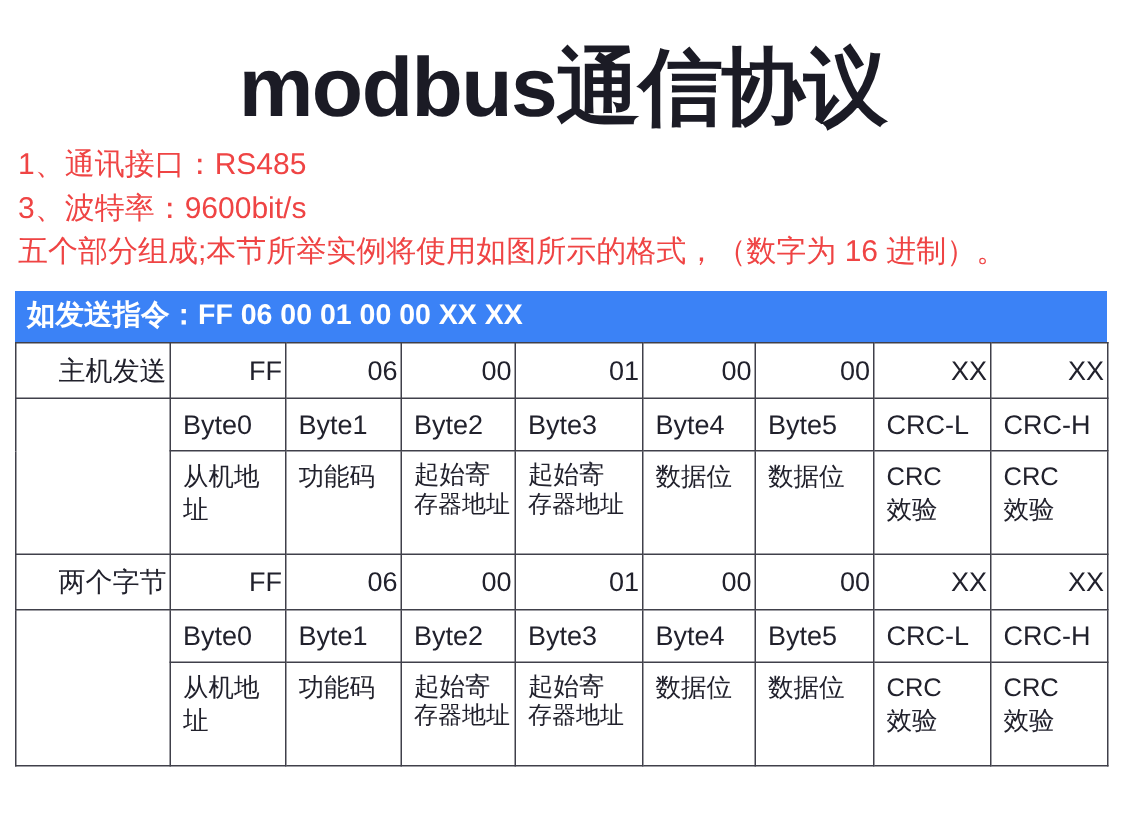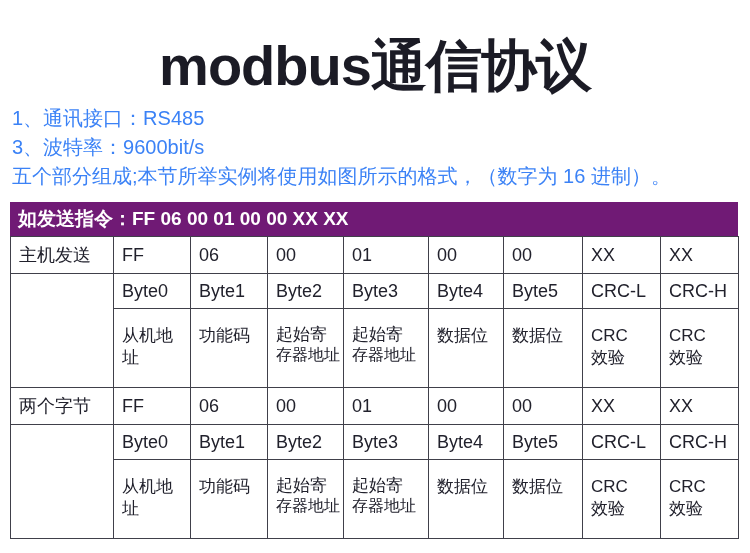--- a/index.html
+++ b/index.html
@@ -16,61 +16,61 @@
     overflow: hidden;
     position: relative;
     background: #ffffff;
   }
   .title {
     text-align: center;
     font-size: 56px;
     font-weight: 700;
     color: #1b1b25;
     margin: 0;
-    padding-top: 34px;
+    padding-top: 26px;
     line-height: 64px;
     letter-spacing: -1px;
   }
   .intro {
     margin: 6px 8px 0 12px;
     font-size: 20px;
     line-height: 29px;
-    color: #3b82f6;
+    color: #ef4444;
   }
   .intro .line {
     white-space: nowrap;
   }
   .caption-bar {
     box-sizing: border-box;
     width: 728px;
     margin: 11px 0 0 10px;
-    background: #701a75;
+    background: #3b82f6;
     color: #ffffff;
     font-size: 19px;
     font-weight: 700;
     height: 34px;
     line-height: 34px;
     padding-left: 8px;
   }
   table.modbus {
     border-collapse: collapse;
     table-layout: fixed;
     width: 728px;
     margin-left: 10px;
   }
   table.modbus td {
     border: 1px solid #40404a;
     font-size: 18px;
     color: #21212c;
     padding: 0 2px 0 8px;
     overflow: hidden;
   }
-  tr.r-hex  td { height: 36px; vertical-align: middle; }
+  tr.r-hex  td { height: 36px; vertical-align: middle; text-align: right; }
   tr.r-byte td { height: 34px; vertical-align: middle; }
-  tr.r-desc td { height: 62px; vertical-align: top; padding-top: 16px; }
+  tr.r-desc td { height: 62px; vertical-align: top; padding-top: 6px; }
   tr.r-desc .pre {
     white-space: pre-line;
     font-size: 17px;
     line-height: 22px;
   }
   tr.r-desc .shrink {
     font-size: 16px;
     line-height: 20px;
   }
   tr.r-desc .shrink::first-line {

